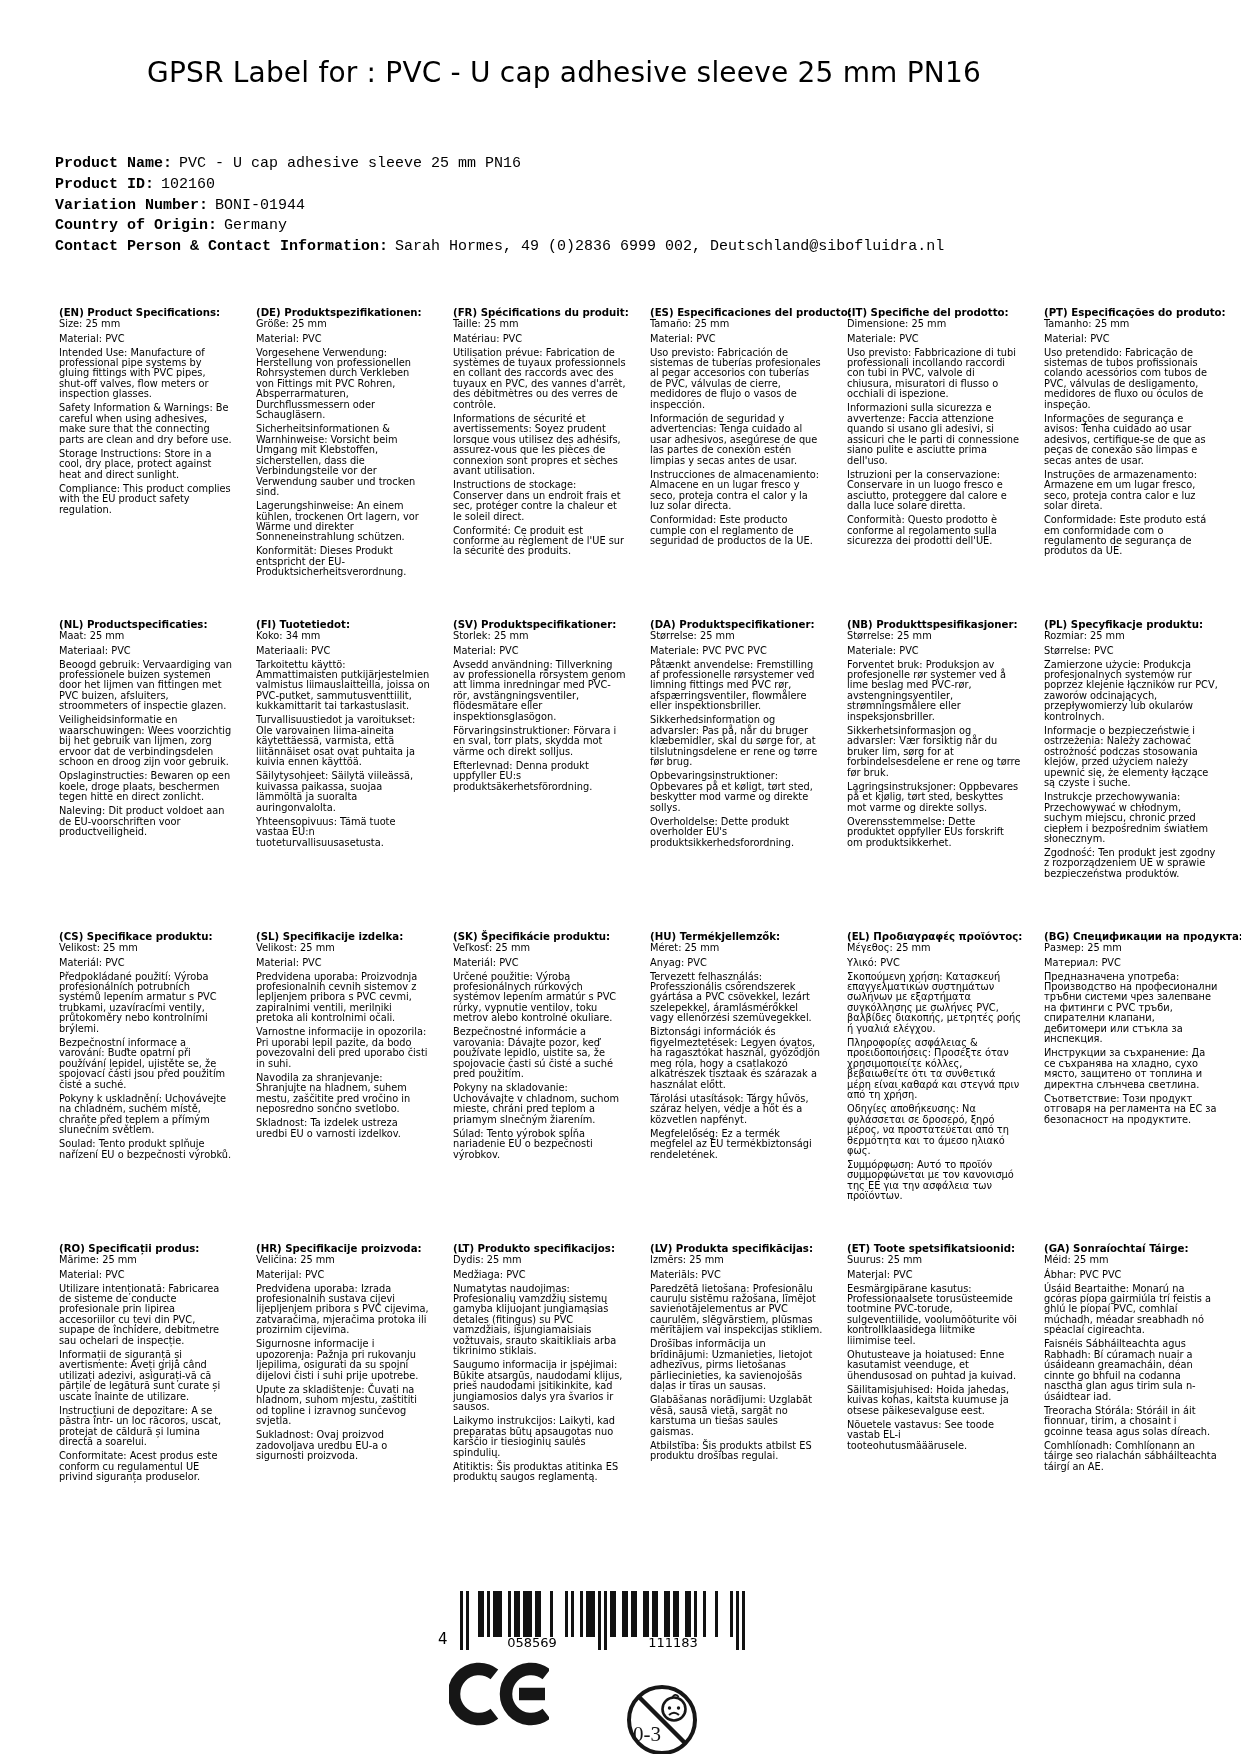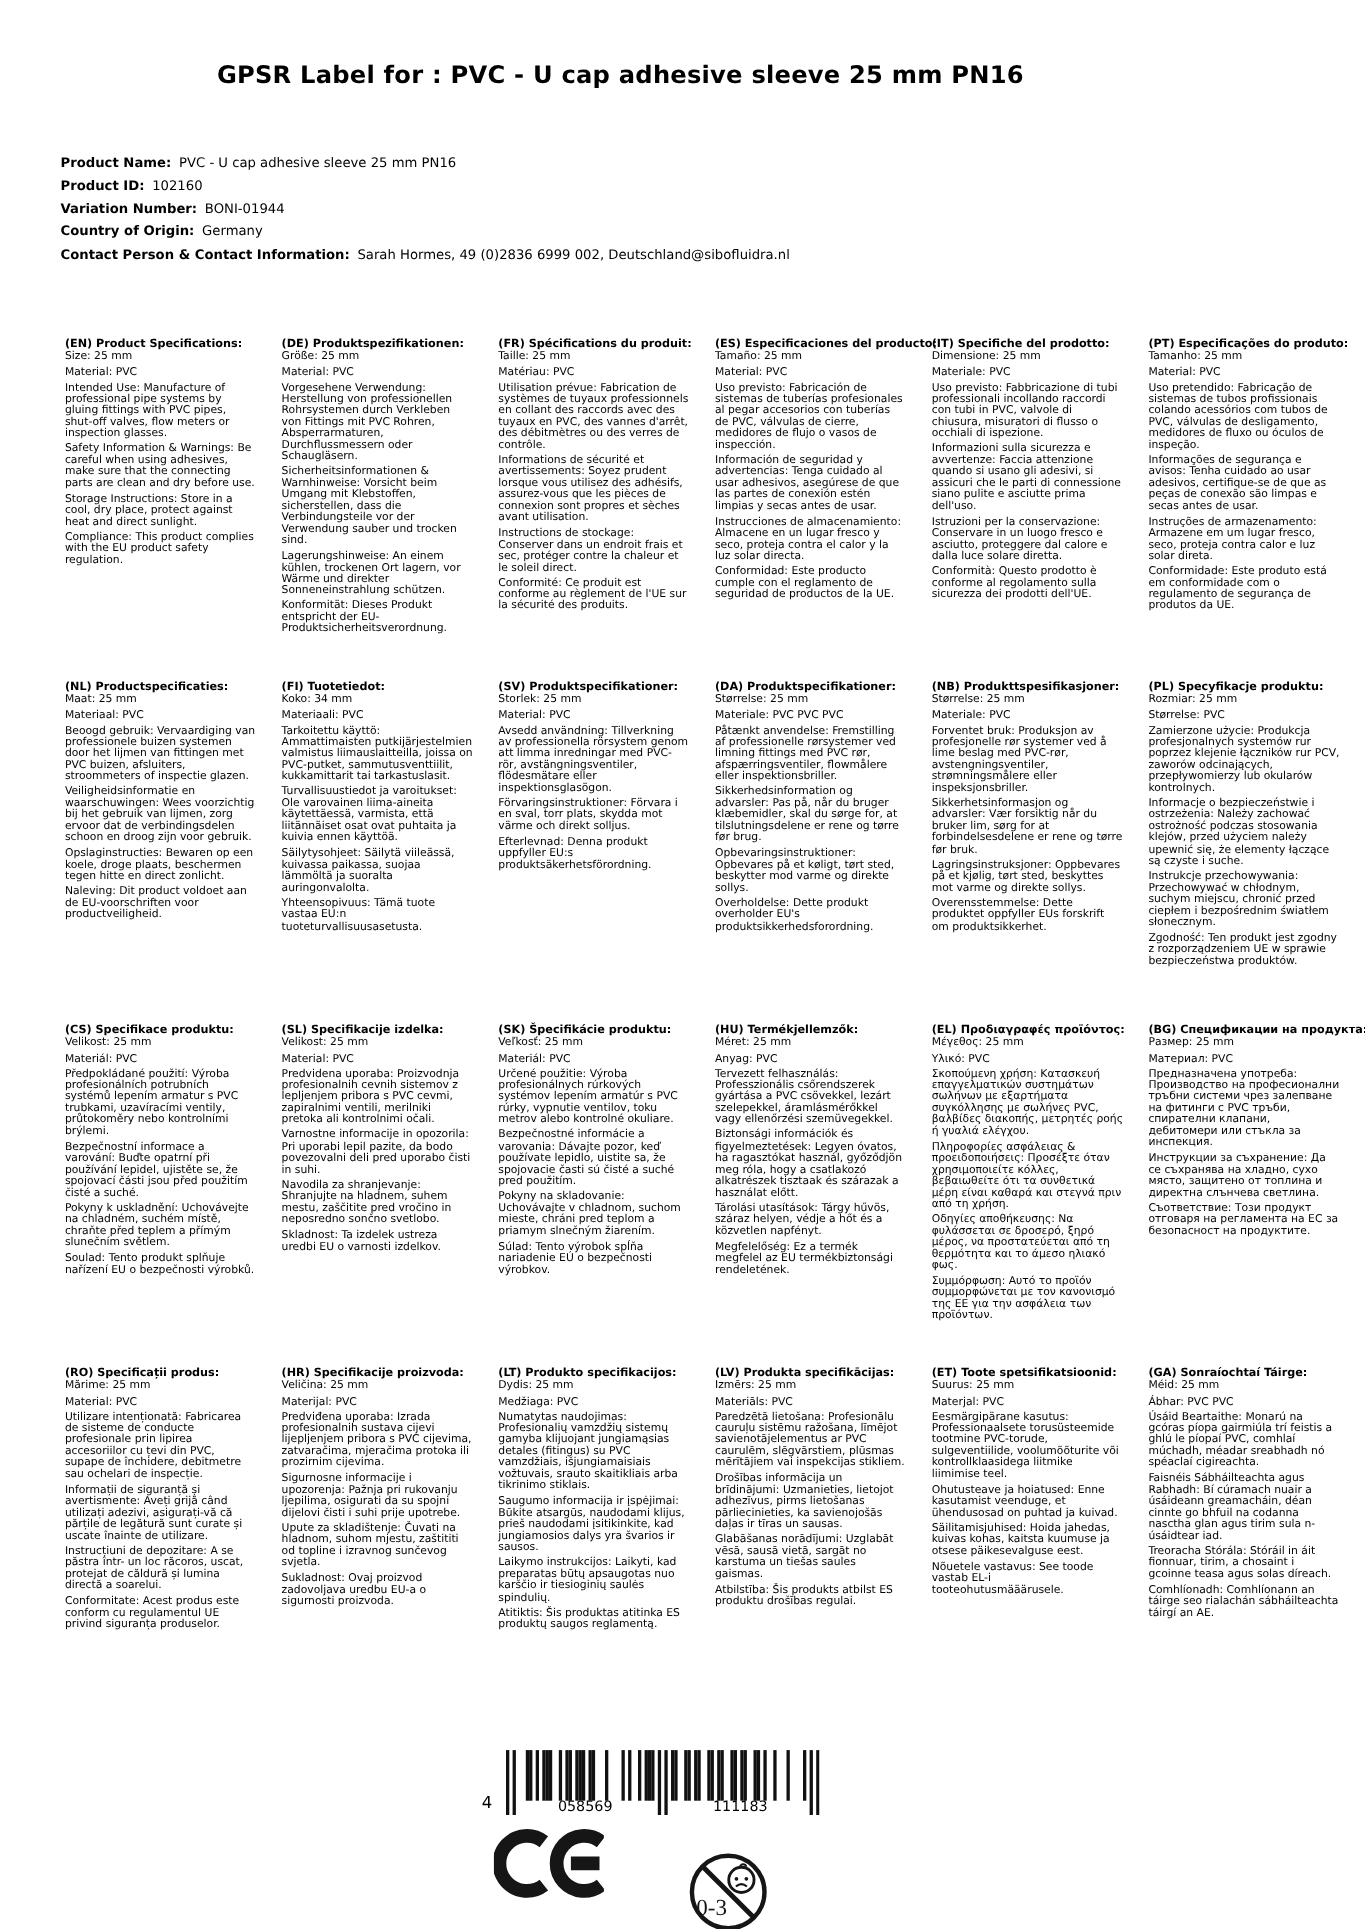--- a/index.html
+++ b/index.html
@@ -2,23 +2,23 @@
 <html><head>
 <meta charset="utf-8">
 <style>
   html,body{margin:0;padding:0;}
   body{
     width:1241px;height:1754px;background:#ffffff;color:#000;
     font-family:"DejaVu Sans",sans-serif;position:relative;overflow:hidden;
   }
   .title{
     position:absolute;top:56px;left:0;width:1128px;margin:0;
-    text-align:center;font-size:22px;font-weight:bold;letter-spacing:0.2px;
+    text-align:center;font-size:28px;font-weight:normal;letter-spacing:0.2px;
   }
-  .product-info{position:absolute;top:138px;left:55px;font-size:12px;line-height:20.8px;}
+  .product-info{position:absolute;top:154px;left:55px;font-size:15px;line-height:20.8px;font-family:Liberation Mono, monospace;}
   .pi-row{white-space:nowrap;}
   .pi-label{font-weight:bold;}
   .pi-value{margin-left:7px;}
   .lang-grid{
     position:absolute;top:308px;left:59px;
     display:grid;grid-template-columns:repeat(6,197px);grid-auto-rows:312px;
   }
   .lang-block{width:174px;font-size:9.8px;line-height:10.45px;}
   .lang-header{font-weight:bold;font-size:10.2px;white-space:nowrap;margin:0 0 1px 0;}
   .lang-par{margin:0 0 3.6px 0;overflow-wrap:break-word;}

